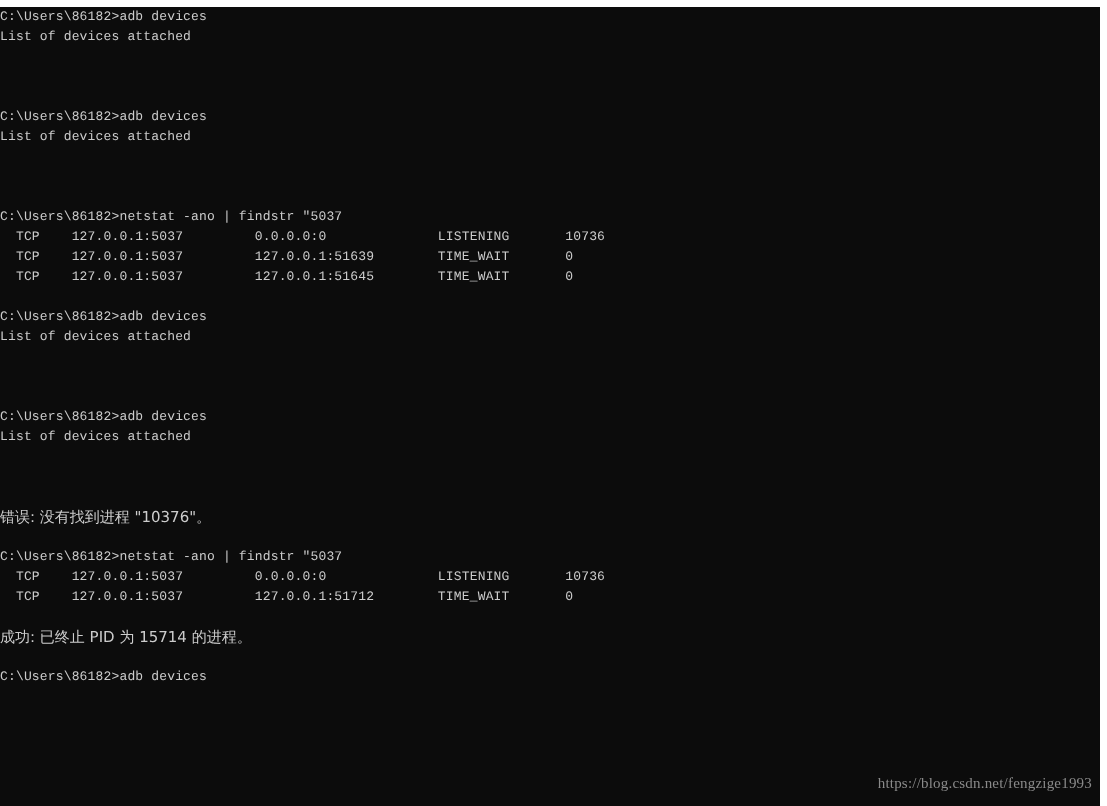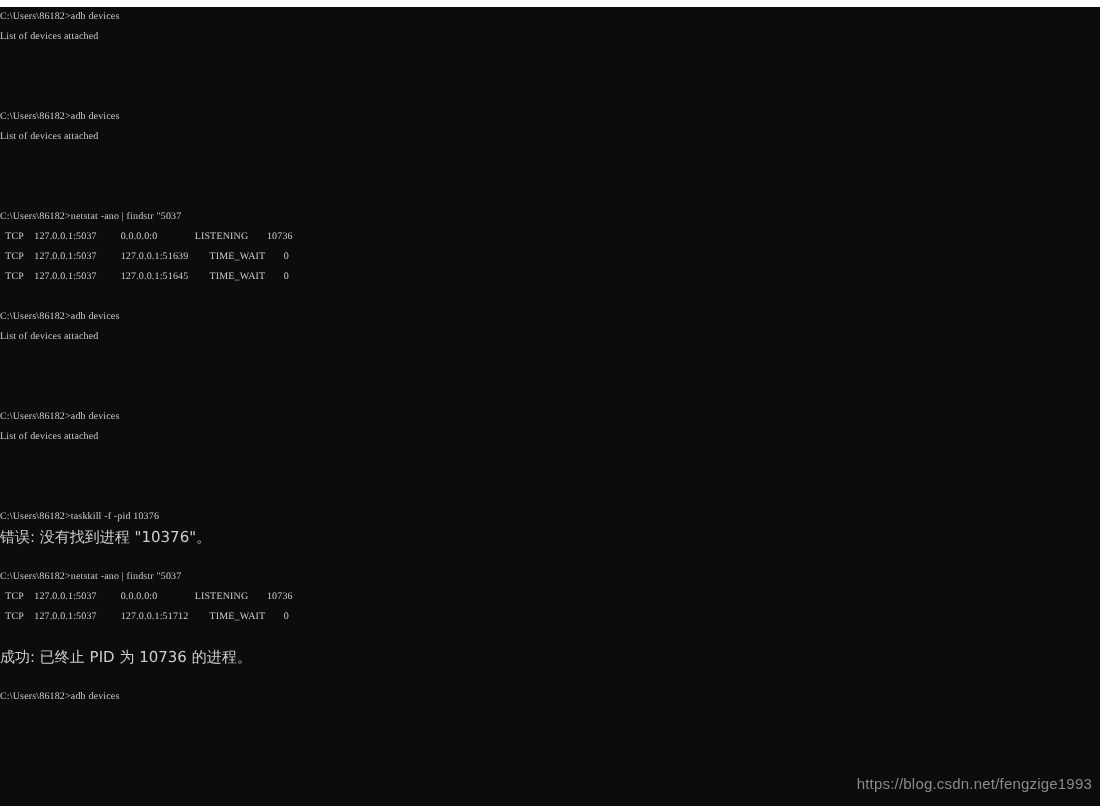--- a/index.html
+++ b/index.html
@@ -28,41 +28,41 @@
     left: 0;
     top: 0;
     width: 1100px;
     padding: 0;
     margin: 0;
   }
   .line {
     display: block;
     height: 20px;
     line-height: 20px;
-    font-size: 10px;
-    font-family: Liberation Serif, serif;
+    font-size: 13px;
+    font-family: Liberation Mono, monospace;
     color: #cccccc;
     white-space: pre;
     letter-spacing: 0.16px;
     text-rendering: geometricPrecision;
     -webkit-font-smoothing: antialiased;
   }
   .line.blank {
     color: transparent;
   }
   .line.cjk {
     font-family: "DejaVu Sans", "Liberation Sans", sans-serif;
     font-size: 15px;
     letter-spacing: 0;
   }
   #watermark {
     position: absolute;
     right: 8px;
     bottom: 14px;
-    font-family: Liberation Sans, sans-serif;
+    font-family: Liberation Serif, serif;
     font-size: 15px;
     color: #8a8a8a;
     white-space: pre;
     letter-spacing: 0.2px;
   }
   #scrollbar-track {
     position: absolute;
     right: 0;
     top: 0;
     width: 0px;
@@ -93,26 +93,25 @@
       <span class="line">C:\Users\86182&gt;adb devices</span>
       <span class="line">List of devices attached</span>
       <span class="line blank"></span>
       <span class="line blank"></span>
       <span class="line blank"></span>
       <span class="line">C:\Users\86182&gt;adb devices</span>
       <span class="line">List of devices attached</span>
       <span class="line blank"></span>
       <span class="line blank"></span>
       <span class="line blank"></span>
-      <span class="line">C:\Users\86182&gt;taskkill -f -pid 10376</span>
       <span class="line cjk">错误: 没有找到进程 "10376"。</span>
       <span class="line blank"></span>
       <span class="line">C:\Users\86182&gt;netstat -ano | findstr "5037</span>
       <span class="line">  TCP    127.0.0.1:5037         0.0.0.0:0              LISTENING       10736</span>
       <span class="line">  TCP    127.0.0.1:5037         127.0.0.1:51712        TIME_WAIT       0</span>
       <span class="line blank"></span>
-      <span class="line cjk">成功: 已终止 PID 为 10736 的进程。</span>
+      <span class="line cjk">成功: 已终止 PID 为 15714 的进程。</span>
       <span class="line blank"></span>
       <span class="line">C:\Users\86182&gt;adb devices</span>
     </div>
   <div id="scrollbar-track"></div>
   <div id="watermark">https://blog.csdn.net/fengzige1993</div>
 </div>
 
 </body></html>

